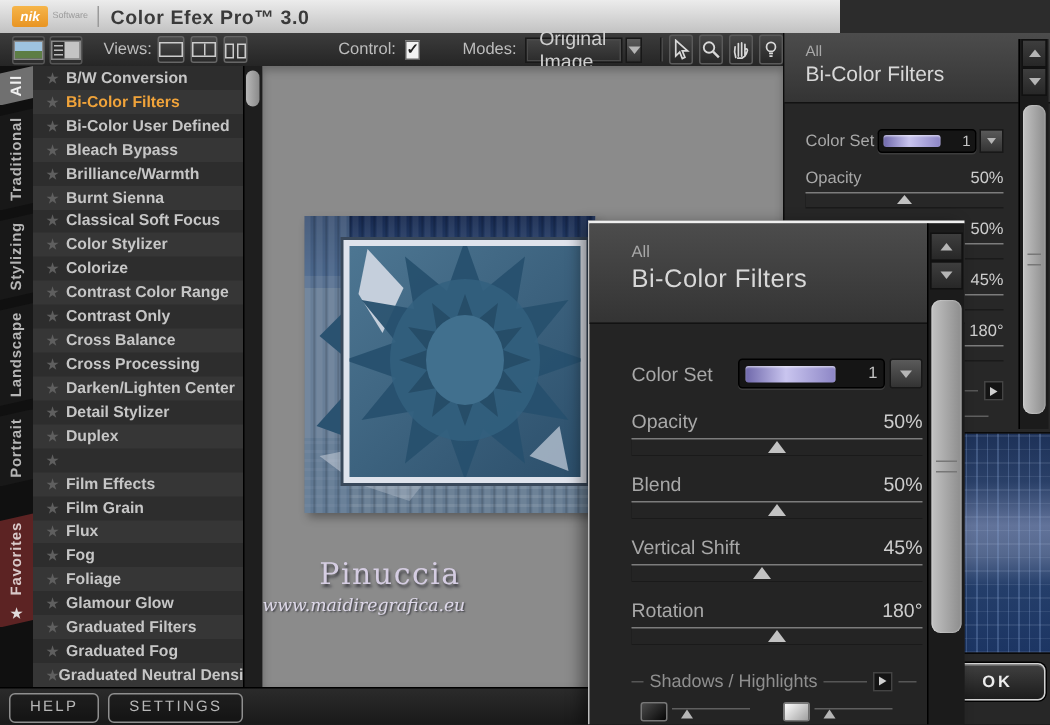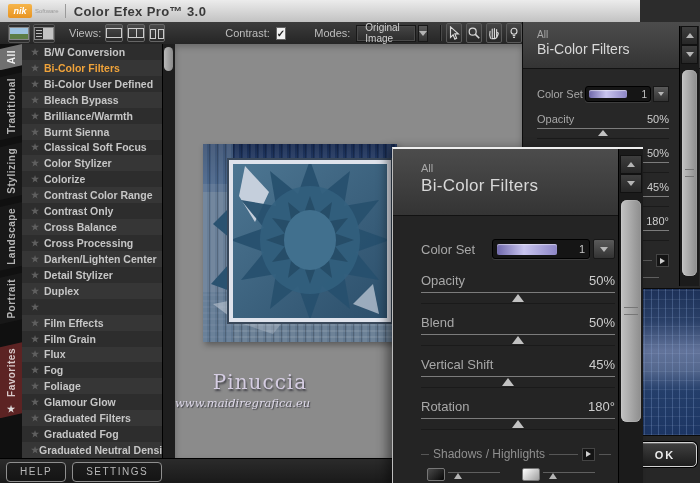--- a/index.html
+++ b/index.html
@@ -1,19 +1,19 @@
 <!DOCTYPE html>
 <html><head>
 <meta charset="utf-8">
 <style>
   html,body{margin:0;padding:0;background:#111;}
   #app{position:relative;width:700px;height:483px;overflow:hidden;
        font-family:"Liberation Sans",sans-serif;background:#2c2c2c;user-select:none;}
   
-  .titlebar{position:absolute;left:0;top:0;width:640px;height:22px;
+  .titlebar{position:absolute;left:0;top:0;width:560px;height:22px;
     background:linear-gradient(#ececec,#c2c2c2);border-bottom:1px solid #7a7a7a;
     display:flex;align-items:center;}
   .nik-logo{margin-left:8px;width:24px;height:14px;background:linear-gradient(#f6b54a,#e89422);
     border-radius:2px;color:#fff;font-size:9px;font-weight:bold;font-style:italic;
     display:flex;align-items:center;justify-content:center;line-height:1;}
   .nik-sub{font-size:6px;color:#9a9a9a;margin-left:3px;}
   .title-sep{width:1px;height:14px;background:#9a9a9a;margin:0 8px 0 6px;}
   .app-title{font-size:13px;font-weight:bold;color:#3a3a3a;letter-spacing:.4px;}
   
   .toolbar{position:absolute;left:0;top:22px;width:522px;height:22px;
@@ -32,21 +32,21 @@
     border:1px solid #666;border-radius:2px;display:flex;align-items:center;justify-content:center;}
   .view-btn:first-of-type{margin-left:8px;}
   .vb-glyph{width:14px;height:8px;border:1px solid #ccc;display:flex;}
   .vb-glyph.split i{display:block;width:1px;background:#ccc;margin:0 auto;height:100%;}
   .vb-glyph.dual{border:none;gap:2px;}
   .vb-glyph.dual i{display:block;width:6px;height:8px;border:1px solid #ccc;}
   .checkbox{width:11px;height:11px;background:#f2f2f2;border:1px solid #666;margin-left:6px;
     font-size:10px;line-height:11px;text-align:center;color:#222;font-weight:bold;}
   .modes-field{margin-left:6px;width:92px;height:15px;background:linear-gradient(#454545,#2b2b2b);
     border:1px solid #181818;box-shadow:0 0 0 1px #4a4a4a inset;color:#cfcfcf;
-    font-size:10px;display:flex;align-items:center;padding-left:8px;}
+    font-size:13px;display:flex;align-items:center;padding-left:8px;}
   .dd-btn{width:16px;height:15px;margin-left:2px;background:linear-gradient(#5a5a5a,#333);
     border:1px solid #181818;display:flex;align-items:center;justify-content:center;}
   .tri-dn{width:0;height:0;border-left:4px solid transparent;border-right:4px solid transparent;
     border-top:5px solid #b5b5b5;}
   .tri-up{width:0;height:0;border-left:4px solid transparent;border-right:4px solid transparent;
     border-bottom:5px solid #b5b5b5;}
   .tool-btn{width:22px;height:18px;margin-left:4px;background:linear-gradient(#464646,#272727);
     border:1px solid #5a5a5a;border-radius:2px;display:flex;align-items:center;justify-content:center;}
   .tool-btn svg{display:block;}
   .tb-sep{width:1px;height:16px;background:#1a1a1a;border-right:1px solid #4a4a4a;margin-left:12px;}
@@ -230,21 +230,21 @@
         <span class="vb-glyph split">
           <i></i>
         </span>
       </div>
     <div class="view-btn">
         <span class="vb-glyph dual">
           <i></i>
           <i></i>
         </span>
       </div>
-    <span class="tb-label" style="margin-left:60px;">Contrast:</span>
+    <span class="tb-label" style="margin-left:60px;">Control:</span>
     <span class="checkbox">✓</span>
     <span class="tb-label" style="margin-left:28px;">Modes:</span>
     <div class="modes-field">Original Image</div>
     <div class="dd-btn">
         <span class="tri-dn"></span>
       </div>
     <span class="tb-sep"></span>
     <div class="tool-btn">
       <svg width="14" height="14" viewBox="0 0 16 16">
           <polygon points="4,1 4,13 7,10 9,15 11,14 9,9 13,9" fill="none" stroke="#d8d8d8" stroke-width="1.3"></polygon>

